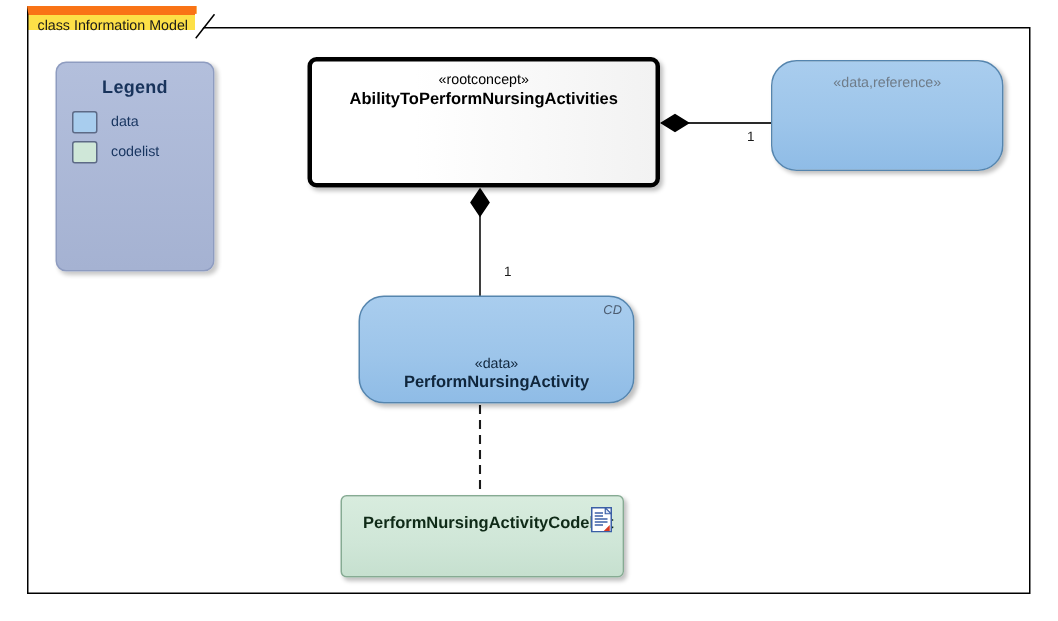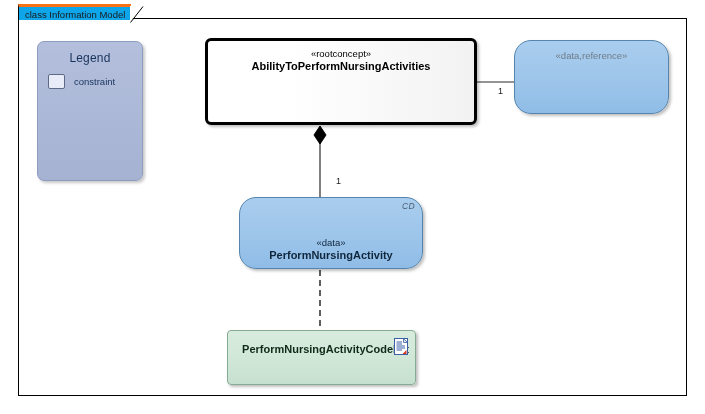--- a/index.html
+++ b/index.html
@@ -32,23 +32,23 @@
     background: #ffffff;
   }
 
   
   .title-tab {
     position: absolute;
     left: 18px;
     top: 4px;
     height: 16px;
     box-sizing: border-box;
-    border-top: 3px solid #f97316;
+    border-top: 6px solid #f97316;
     border-left: 1px solid #000000;
-    background: #0ea5e9;
+    background: #fde047;
     padding: 1px 6px 0 6px;
     font-size: 9.5px;
     color: #1a1a1a;
     line-height: 14px;
     white-space: nowrap;
     z-index: 6;
   }
   .title-tab .tab-slant {
     position: absolute;
     right: -13px;
@@ -68,21 +68,21 @@
     height: 140px;
     background: linear-gradient(to bottom, #b3bfdc 0%, #a5b2d2 100%);
     border: 1px solid #8e9cc0;
     border-radius: 7px;
     box-sizing: border-box;
     box-shadow: 2px 2px 3px rgba(0,0,0,0.22);
   }
   .legend-title {
     text-align: center;
     font-size: 12px;
-    font-weight: normal;
+    font-weight: bold;
     color: #18335b;
     margin-top: 9px;
     letter-spacing: 0.2px;
   }
   .legend-rows {
     margin-top: 7px;
     padding-left: 10px;
   }
   .legend-row {
     display: flex;
@@ -128,21 +128,21 @@
     font-size: 11px;
     font-weight: bold;
     line-height: 13px;
     white-space: nowrap;
   }
 
   
   .node-rootconcept {
     left: 205px;
     top: 38px;
-    width: 272px;
+    width: 235px;
     height: 87px;
     border: 3px solid #000000;
     border-radius: 6px;
     background: linear-gradient(to right, #ffffff 0%, #ffffff 30%, #f2f2f2 100%);
     color: #000000;
     box-shadow: 2px 2px 3px rgba(0,0,0,0.25);
   }
   .node-rootconcept .node-text { padding-top: 6px; }
 
   
@@ -240,26 +240,30 @@
       </svg>
     </span>
   </div>
 
   <div class="legend">
     <div class="legend-title">Legend</div>
     <div class="legend-rows">
 
 
 
-
-
       <div class="legend-row">
-        <span class="swatch" style="background:#e8ecf8"></span>
-        <span class="legend-label">constraint</span>
+        <span class="swatch" style="background:#a8cdee"></span>
+        <span class="legend-label">data</span>
       </div>
+
+      <div class="legend-row">
+        <span class="swatch" style="background:#cfe7d8"></span>
+        <span class="legend-label">codelist</span>
+      </div>
+
 
     </div>
   </div>
 
   <svg class="connectors" viewBox="0 0 705 414">
 
     <g>
       <line x1="441" y1="82" x2="514" y2="82" stroke="#2a2a2a" stroke-width="1.2"></line>
       <polygon points="441,82 450,76.5 459,82 450,87.5" fill="#000000" stroke="#000000" stroke-width="1"></polygon>
     </g>

